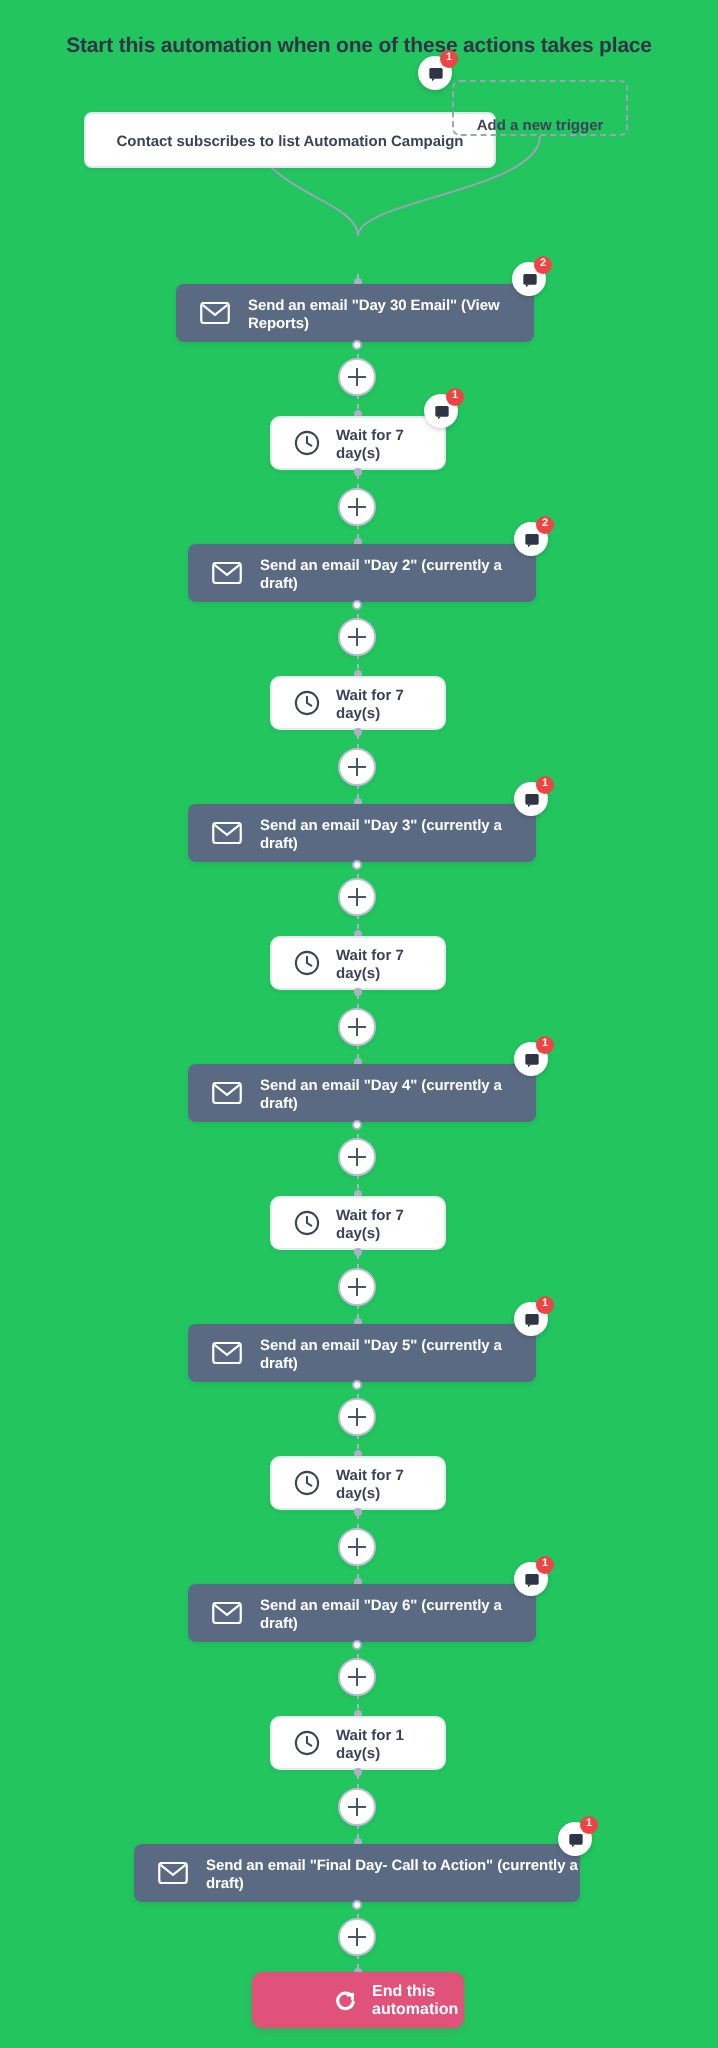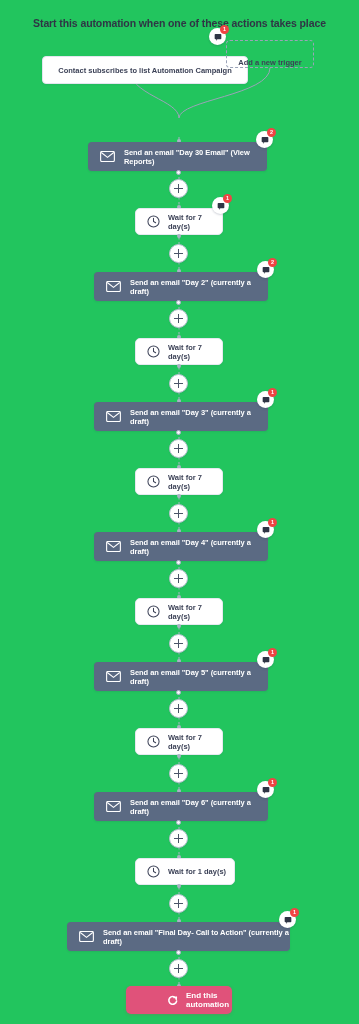--- a/index.html
+++ b/index.html
@@ -426,21 +426,21 @@
           <rect x="1" y="1.5" width="10" height="8" rx="1.2" fill="#2f3545"></rect>
           <path d="M3 9.5 L3 11.5 L5.2 9.5 Z" fill="#2f3545"></path>
         </svg>
     </span>
     <span class="count">1</span>
   </div>
   <div class="dot hollow" style="left:176px; top:820px;"></div>
   <div class="plus" style="left:169px; top:829px;"></div>
 
   <div class="dot" style="left:177px; top:855px;"></div>
-  <div class="node-wait" style="left:135px; top:858px; width:100px;">
+  <div class="node-wait" style="left:135px; top:858px; width:88px;">
     <span class="glyph">
       <svg viewBox="0 0 14 14" width="13" height="13">
           <circle cx="7" cy="7" r="6" fill="none" stroke="#3c4257" stroke-width="1.1"></circle>
           <path d="M7 3.6 L7 7 L9.3 8.4" fill="none" stroke="#3c4257" stroke-width="1.1" stroke-linecap="round"></path>
         </svg>
     </span>
     <span>Wait for 1 day(s)</span>
   </div>
   <div class="dot" style="left:177px; top:884px;"></div>
   <div class="plus" style="left:169px; top:894px;"></div>

